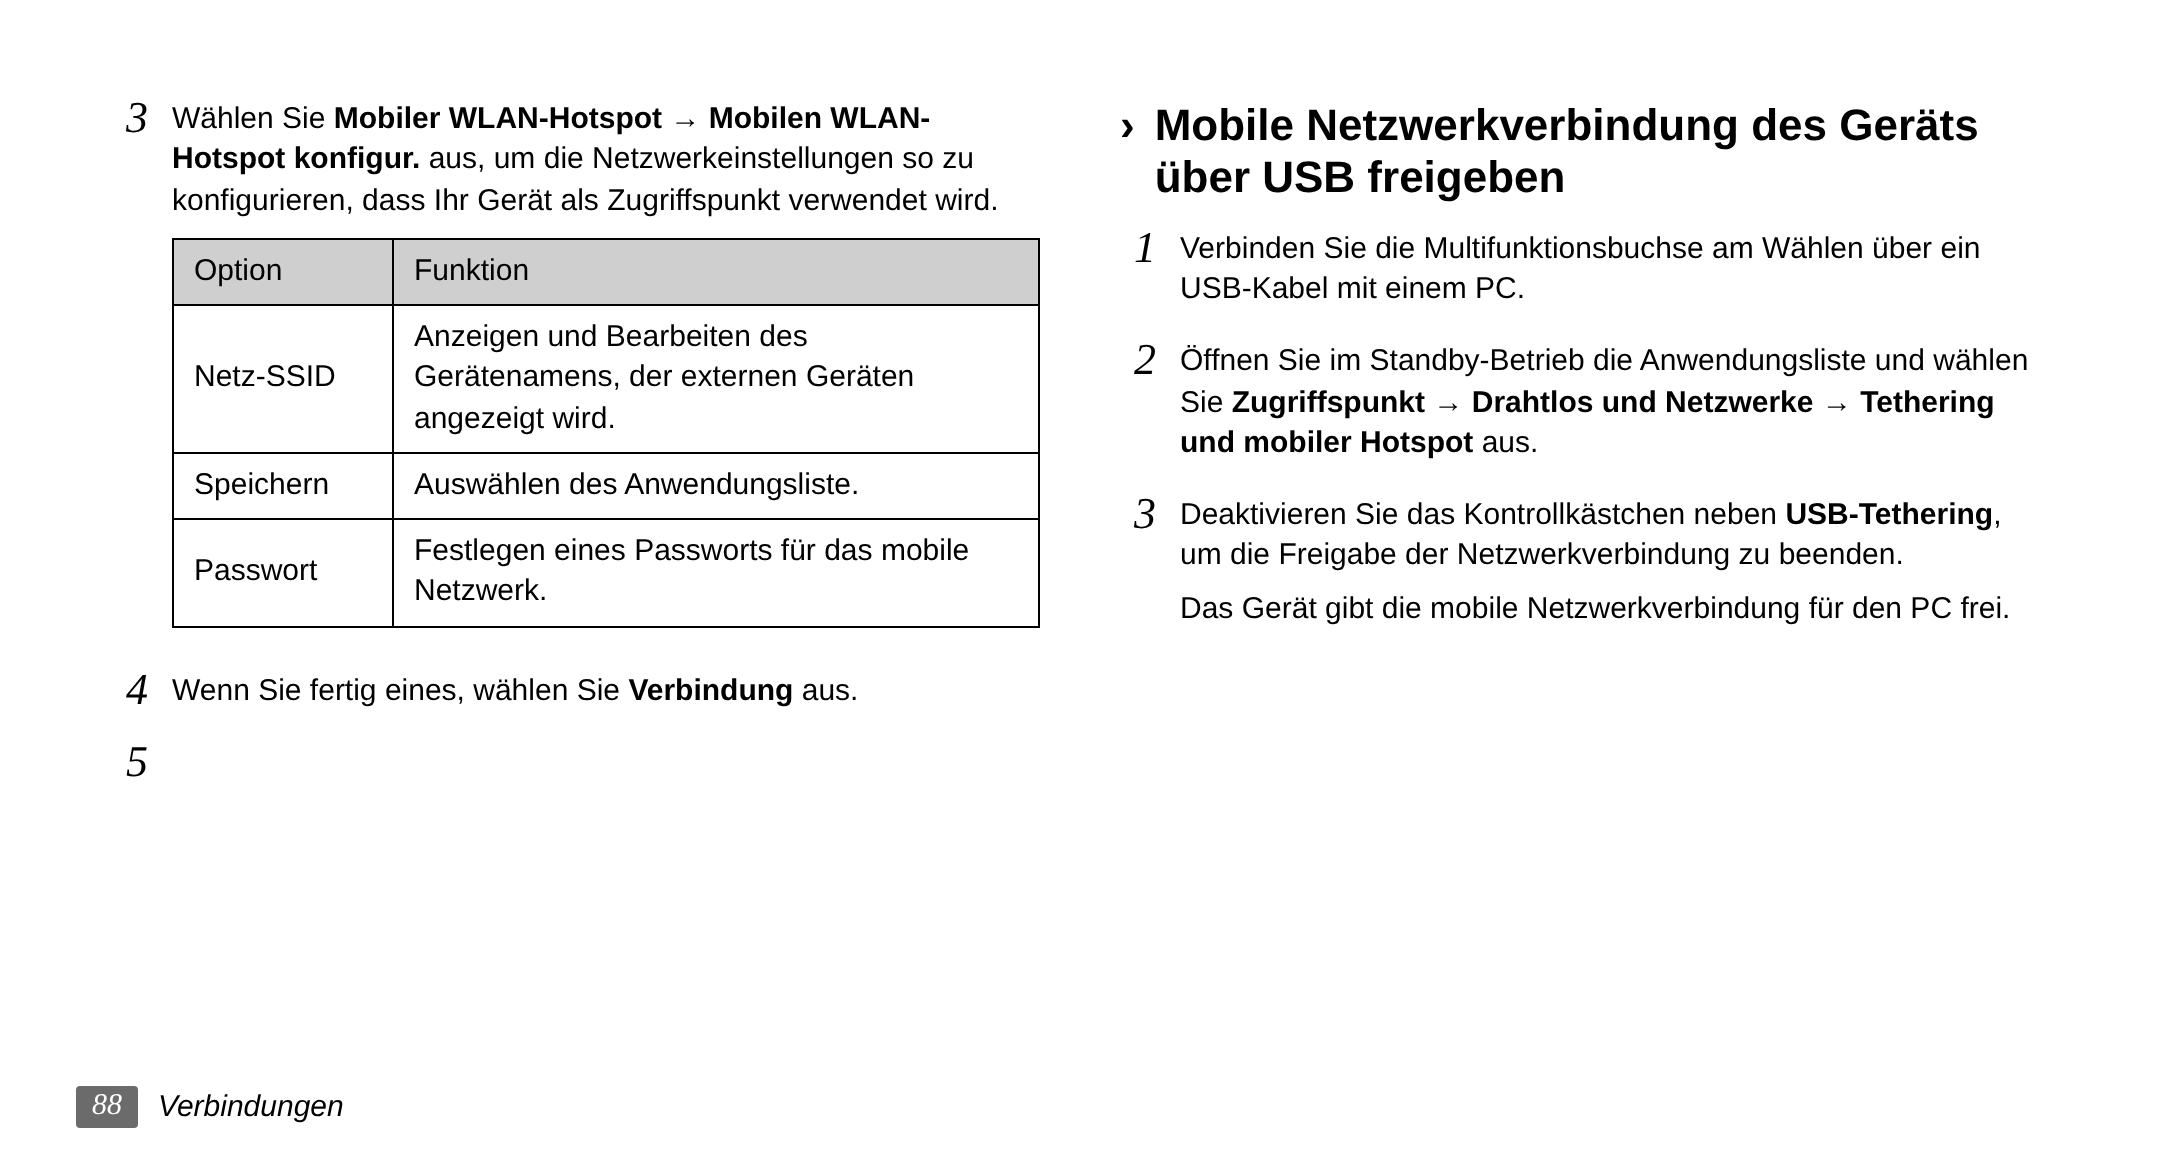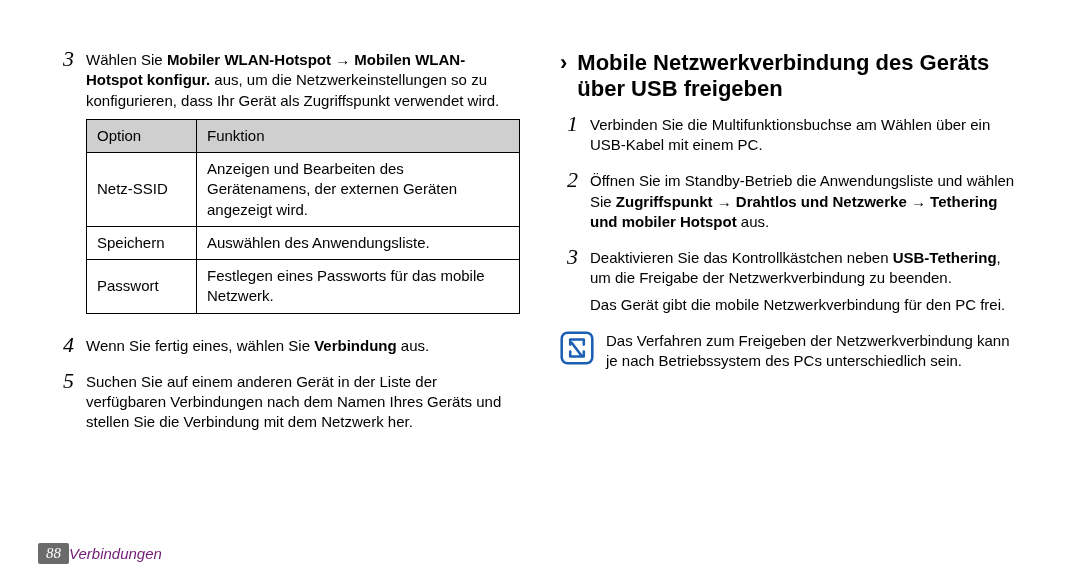--- a/index.html
+++ b/index.html
@@ -87,33 +87,34 @@
     height: 34px;
     flex-shrink: 0;
   }
   .note-icon svg { width: 100%; height: 100%; }
   .footer {
     position: absolute;
     left: 38px;
     bottom: 22px;
     display: flex;
     align-items: center;
+    gap: 10px;
     font-size: 15px;
   }
   .page-num {
     background: #6b6b6b;
     color: #fff;
     font-style: italic;
     font-family: Georgia, serif;
     padding: 2px 8px;
     border-radius: 2px;
   }
   .section-name {
     font-style: italic;
-    color: #701a75;
+    color: #000000;
   }
   b { font-weight: bold; }
 </style>
 </head>
 <body>
 
 <div class="page">
 
   <div class="col">
     <div class="step">
@@ -152,21 +153,20 @@
       <div class="step-body">
         <p>
           <span>Wenn Sie fertig eines, wählen Sie </span><b>Verbindung</b><span> aus.</span>
         </p>
       </div>
     </div>
 
     <div class="step">
       <div class="step-num">5</div>
       <div class="step-body">
-        <p>Suchen Sie auf einem anderen Gerät in der Liste der verfügbaren Verbindungen nach dem Namen Ihres Geräts und stellen Sie die Verbindung mit dem Netzwerk her.</p>
       </div>
     </div>
   </div>
 
   <div class="col">
     <div class="heading">
       <span class="chevron">›</span>
       <span>Mobile Netzwerkverbindung des Geräts über USB freigeben</span>
     </div>
 
@@ -189,28 +189,19 @@
     <div class="step">
       <div class="step-num">3</div>
       <div class="step-body">
         <p>
           <span>Deaktivieren Sie das Kontrollkästchen neben </span><b>USB-Tethering</b><span>, um die Freigabe der Netzwerkverbindung zu beenden.</span>
         </p>
         <p>Das Gerät gibt die mobile Netzwerkverbindung für den PC frei.</p>
       </div>
     </div>
 
-    <div class="note">
-      <div class="note-icon">
-        <svg viewBox="0 0 40 40">
-          <rect x="2" y="2" width="36" height="36" rx="7" ry="7" fill="none" stroke="#1a5fb4" stroke-width="3"></rect>
-          <path d="M12 10 L28 10 M12 10 L12 16 M28 10 L28 16 M14 14 L26 30 M12 24 L12 30 M28 24 L28 30 M12 30 L28 30" fill="none" stroke="#1a5fb4" stroke-width="3" stroke-linecap="round"></path>
-        </svg>
-      </div>
-      <div>Das Verfahren zum Freigeben der Netzwerkverbindung kann je nach Betriebssystem des PCs unterschiedlich sein.</div>
-    </div>
   </div>
 </div>
 
 <div class="footer">
   <span class="page-num">88</span>
   <span class="section-name">Verbindungen</span>
 </div>
 
 </body></html>

